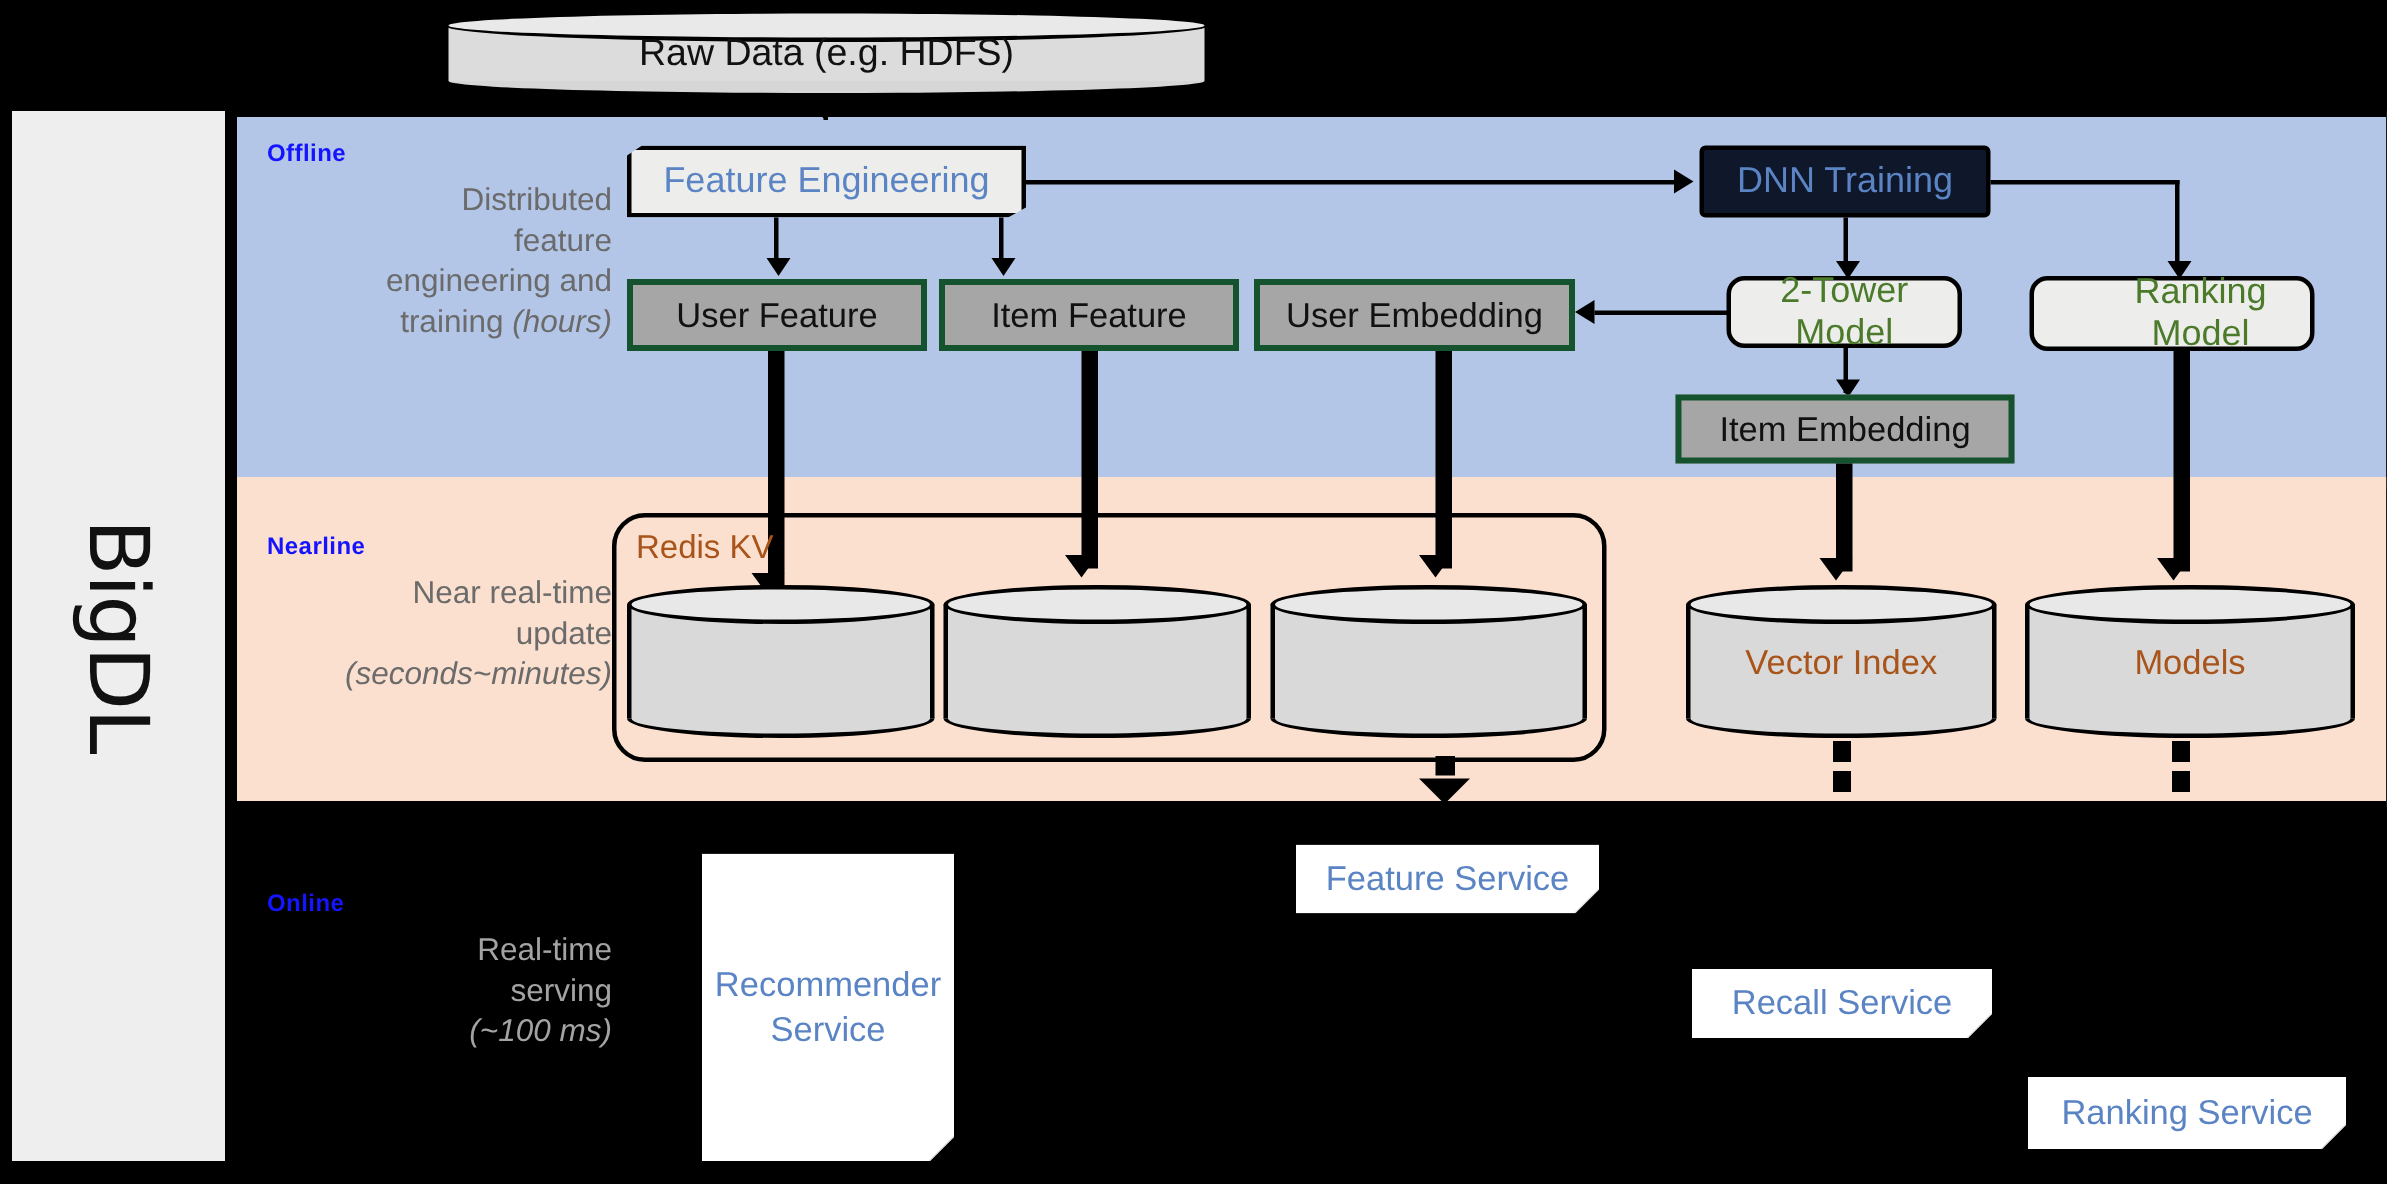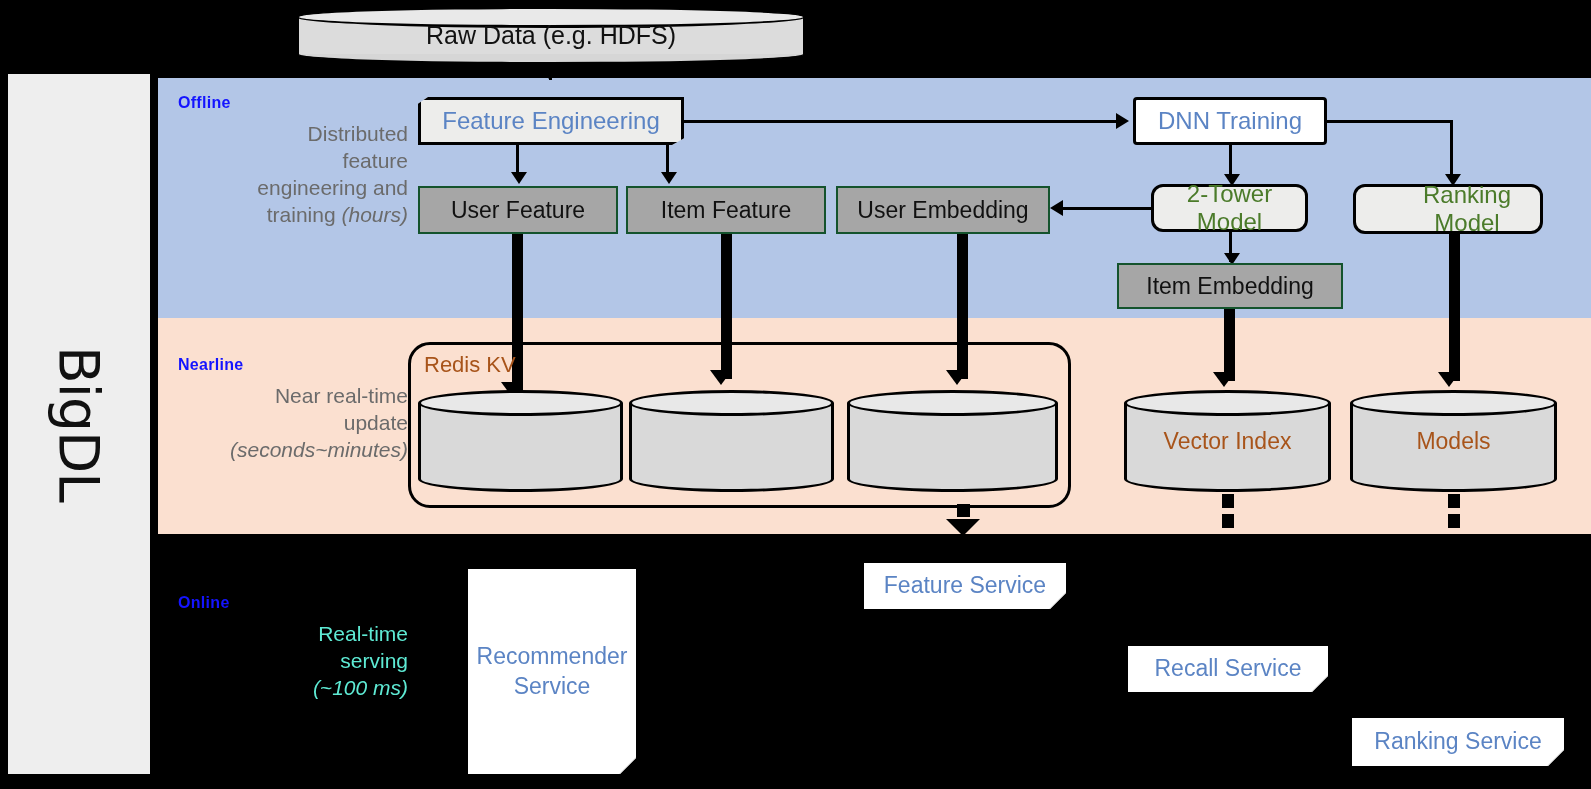--- a/index.html
+++ b/index.html
@@ -20,32 +20,32 @@
 
   
   .cap{position:absolute;left:178px;width:230px;}
   .cap .ttl{font-size:16px;color:#1414ff;font-weight:600;margin-bottom:9px;letter-spacing:.3px;}
   .cap .sub{font-size:21px;color:#6b6b6b;line-height:1.28;text-align:right;}
   .cap .sub i{font-style:italic;}
   #cap-offline{top:94px;}
   #cap-nearline{top:356px;}
   #cap-online{top:594px;}
   #cap-online .ttl{color:#1414ff;}
-  #cap-online .sub{color:#5eead4;}
+  #cap-online .sub{color:#a3a3a3;}
 
   
   .node{position:absolute;box-sizing:border-box;display:flex;align-items:center;justify-content:center;
         text-align:center;line-height:1.15;}
 
-  .gray-box{background:#a6a6a6;border:2px solid #14532d;color:#111;font-size:23px;}
+  .gray-box{background:#a6a6a6;border:4px solid #14532d;color:#111;font-size:23px;}
 
   .proc-bevel{background:#ededeb;border:3px solid #000;color:#5b84c4;font-size:24px;
      clip-path:polygon(0 14%,10px 0,100% 0,100% 86%,calc(100% - 12px) 100%,0 100%);}
 
-  .proc-notch{background:#ffffff;border:3px solid #000;color:#5b84c4;font-size:24px;border-radius:4px;justify-content:center;}
+  .proc-notch{background:#0f172a;border:3px solid #000;color:#5b84c4;font-size:24px;border-radius:4px;justify-content:center;}
   .proc-round{background:#ededeb;border:3px solid #000;color:#4b7b2a;font-size:24px;border-radius:12px;}
 
   
   .doc{position:absolute;background:#fff;color:#5b84c4;font-size:23px;display:flex;
        align-items:center;justify-content:center;text-align:center;line-height:1.3;
        clip-path:polygon(0 0,100% 0,100% calc(100% - 16px),calc(100% - 16px) 100%,0 100%);}
   .doc .fold{position:absolute;right:0;bottom:0;width:17px;height:17px;
        background:#d9d9d9;clip-path:polygon(100% 0,0 100%,100% 100%);}
 
   
@@ -229,21 +229,21 @@
     <div class="lbl"></div>
   </div>
 
   <div class="cyl" style="left:1124px;top:390px;width:207px;height:102px;">
     <div class="bot"></div>
     <div class="body"></div>
     <div class="top"></div>
     <div class="lbl">Vector Index</div>
   </div>
 
-  <div class="cyl" style="left:1350px;top:390px;width:207px;height:102px;">
+  <div class="cyl" style="left:1350px;top:390px;width:207px;height:102px;padding-left:13px;">
     <div class="bot"></div>
     <div class="body"></div>
     <div class="top"></div>
     <div class="lbl">Models</div>
   </div>
 
   <div class="dash-seg" style="left:957px;top:504px;width:13px;height:13px;"></div>
   <div class="arrow-d" style="left:946px;top:519px;border-top-width:17px;border-left-width:17px;border-right-width:17px;"></div>
 
   <div class="dash-seg" style="left:1222px;top:494px;width:12px;height:14px;"></div>

